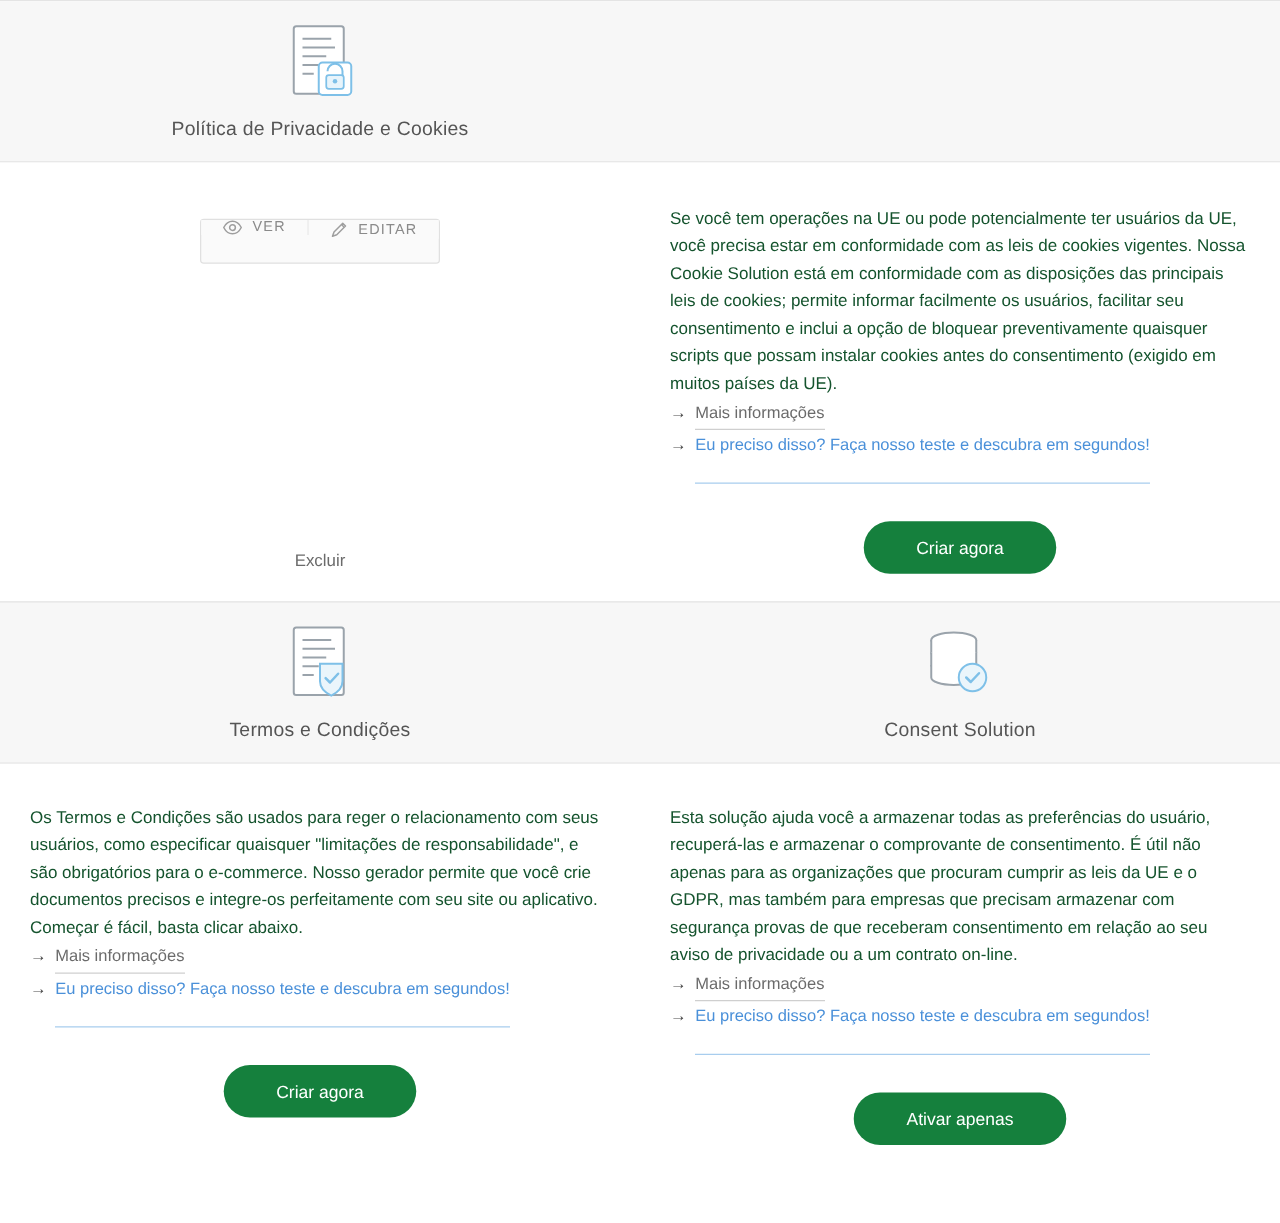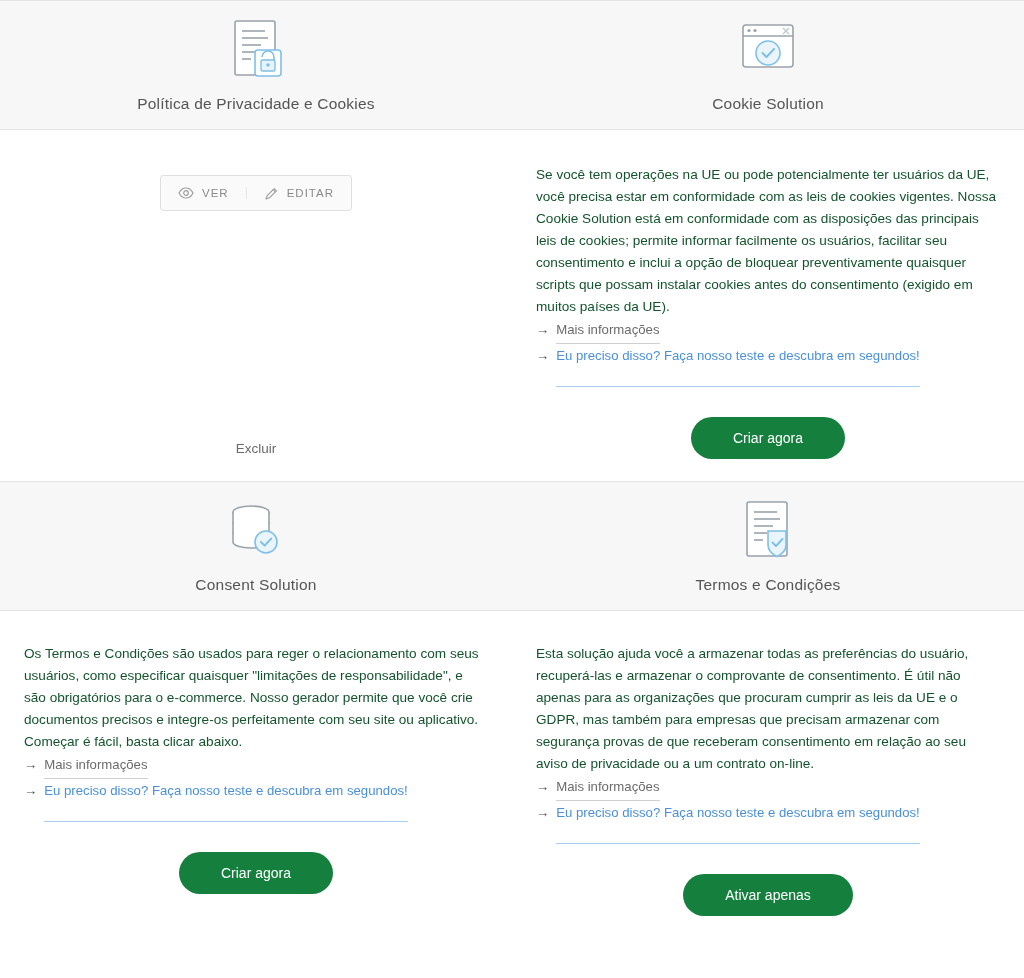--- a/index.html
+++ b/index.html
@@ -58,21 +58,21 @@
 
   
   .actions {
     display: flex;
     align-items: center;
     justify-content: center;
     margin-top: 45px;
   }
   .btn-group {
     display: flex;
-    align-items: center;
+    align-items: flex-start;
     background: #fafafa;
     border: 1px solid #e0e0e0;
     border-radius: 3px;
     overflow: visible;
     height: 36px;
   }
   .btn-item {
     display: flex;
     align-items: center;
     gap: 8px;
@@ -164,35 +164,20 @@
           <line x1="17" y1="28" x2="36" y2="28" stroke="#9aa3ab" stroke-width="1.6"></line>
           <line x1="17" y1="35" x2="30" y2="35" stroke="#9aa3ab" stroke-width="1.6"></line>
           <line x1="17" y1="42" x2="26" y2="42" stroke="#9aa3ab" stroke-width="1.6"></line>
           <rect x="30" y="33" width="26" height="26" rx="3" fill="#ffffff" stroke="#7ec0e8" stroke-width="1.6"></rect>
           <path d="M37 40 a6 6 0 0 1 12 0 v3" fill="none" stroke="#7ec0e8" stroke-width="1.6"></path>
           <rect x="36" y="43" width="14" height="11" rx="2" fill="#e8f4fb" stroke="#7ec0e8" stroke-width="1.4"></rect>
           <circle cx="43" cy="48" r="1.8" fill="#7ec0e8"></circle>
         </svg>
       </div>
       <div class="band-title">Política de Privacidade e Cookies</div>
-    </div>
-    <div class="cell">
-      <div class="icon-wrap">
-        <svg width="66" height="70" viewBox="0 0 66 70">
-          <rect x="8" y="8" width="50" height="42" rx="3" fill="#ffffff" stroke="#9aa3ab" stroke-width="1.6"></rect>
-          <line x1="8" y1="19" x2="58" y2="19" stroke="#9aa3ab" stroke-width="1.6"></line>
-          <circle cx="14" cy="13.5" r="1.6" fill="#9aa3ab"></circle>
-          <circle cx="20" cy="13.5" r="1.6" fill="#9aa3ab"></circle>
-          <line x1="48" y1="11" x2="54" y2="17" stroke="#c3c9ce" stroke-width="1.4"></line>
-          <line x1="54" y1="11" x2="48" y2="17" stroke="#c3c9ce" stroke-width="1.4"></line>
-          <circle cx="33" cy="36" r="12" fill="#eaf5fb" stroke="#7ec0e8" stroke-width="1.6"></circle>
-          <path d="M27.5 36 l4 4 l7.5 -8" fill="none" stroke="#7ec0e8" stroke-width="2" stroke-linecap="round" stroke-linejoin="round"></path>
-        </svg>
-      </div>
-      <div class="band-title">Cookie Solution</div>
     </div>
   </div>
 
   <div class="row">
     <div class="col">
       <div class="actions">
         <div class="btn-group">
           <div class="btn-item">
             <span class="glyph">
               <svg width="16" height="12" viewBox="0 0 16 12">
@@ -226,48 +211,48 @@
           <span class="arrow">→</span><span class="link-test">Eu preciso disso? Faça nosso teste e descubra em segundos!</span>
         </a>
       </div>
       <div class="cta-wrap">
         <button class="cta">Criar agora</button>
       </div>
     </div>
   </div>
 
   <div class="band" style="border-top:1px solid #e4e4e4;">
-    <div class="cell">
-      <div class="icon-wrap">
-        <svg width="66" height="70" viewBox="0 0 66 70">
-          <ellipse cx="28" cy="14" rx="18" ry="6" fill="#ffffff" stroke="#9aa3ab" stroke-width="1.6"></ellipse>
-          <path d="M10 14 v10 c0 3.3 8 6 18 6 s18 -2.7 18 -6 v-10" fill="#ffffff" stroke="#9aa3ab" stroke-width="1.6"></path>
-          <path d="M10 24 v10 c0 3.3 8 6 18 6 s18 -2.7 18 -6 v-10" fill="#ffffff" stroke="#9aa3ab" stroke-width="1.6"></path>
-          <path d="M10 34 v10 c0 3.3 8 6 18 6 s18 -2.7 18 -6 v-10" fill="#ffffff" stroke="#9aa3ab" stroke-width="1.6"></path>
-          <circle cx="43" cy="44" r="11" fill="#eaf5fb" stroke="#7ec0e8" stroke-width="1.6"></circle>
-          <path d="M38 44 l3.6 3.6 l6.6 -7" fill="none" stroke="#7ec0e8" stroke-width="2" stroke-linecap="round" stroke-linejoin="round"></path>
-        </svg>
-      </div>
-      <div class="band-title">Consent Solution</div>
-    </div>
     <div class="cell left">
       <div class="icon-wrap">
         <svg width="62" height="70" viewBox="0 0 62 70">
           <rect x="10" y="4" width="40" height="54" rx="2" fill="#ffffff" stroke="#9aa3ab" stroke-width="1.6"></rect>
           <line x1="17" y1="14" x2="40" y2="14" stroke="#9aa3ab" stroke-width="1.6"></line>
           <line x1="17" y1="21" x2="43" y2="21" stroke="#9aa3ab" stroke-width="1.6"></line>
           <line x1="17" y1="28" x2="36" y2="28" stroke="#9aa3ab" stroke-width="1.6"></line>
           <line x1="17" y1="35" x2="30" y2="35" stroke="#9aa3ab" stroke-width="1.6"></line>
           <line x1="17" y1="42" x2="26" y2="42" stroke="#9aa3ab" stroke-width="1.6"></line>
           <path d="M31 33 L49 33 L49 47 C49 53 43 57 40 58.5 C37 57 31 53 31 47 Z" fill="#eaf5fb" stroke="#7ec0e8" stroke-width="1.6"></path>
           <path d="M35.5 44.5 l3.5 3.5 l6.5 -7" fill="none" stroke="#7ec0e8" stroke-width="2" stroke-linecap="round" stroke-linejoin="round"></path>
         </svg>
       </div>
       <div class="band-title">Termos e Condições</div>
     </div>
+    <div class="cell">
+      <div class="icon-wrap">
+        <svg width="66" height="70" viewBox="0 0 66 70">
+          <ellipse cx="28" cy="14" rx="18" ry="6" fill="#ffffff" stroke="#9aa3ab" stroke-width="1.6"></ellipse>
+          <path d="M10 14 v10 c0 3.3 8 6 18 6 s18 -2.7 18 -6 v-10" fill="#ffffff" stroke="#9aa3ab" stroke-width="1.6"></path>
+          <path d="M10 24 v10 c0 3.3 8 6 18 6 s18 -2.7 18 -6 v-10" fill="#ffffff" stroke="#9aa3ab" stroke-width="1.6"></path>
+          <path d="M10 34 v10 c0 3.3 8 6 18 6 s18 -2.7 18 -6 v-10" fill="#ffffff" stroke="#9aa3ab" stroke-width="1.6"></path>
+          <circle cx="43" cy="44" r="11" fill="#eaf5fb" stroke="#7ec0e8" stroke-width="1.6"></circle>
+          <path d="M38 44 l3.6 3.6 l6.6 -7" fill="none" stroke="#7ec0e8" stroke-width="2" stroke-linecap="round" stroke-linejoin="round"></path>
+        </svg>
+      </div>
+      <div class="band-title">Consent Solution</div>
+    </div>
   </div>
 
   <div class="row row2">
     <div class="col">
       <p class="para">Os Termos e Condições são usados para reger o relacionamento com seus usuários, como especificar quaisquer "limitações de responsabilidade", e são obrigatórios para o e-commerce. Nosso gerador permite que você crie documentos precisos e integre-os perfeitamente com seu site ou aplicativo. Começar é fácil, basta clicar abaixo.</p>
       <div class="links">
         <a class="link-line">
           <span class="arrow">→</span><span class="link-more">Mais informações</span>
         </a>
         <a class="link-line">

